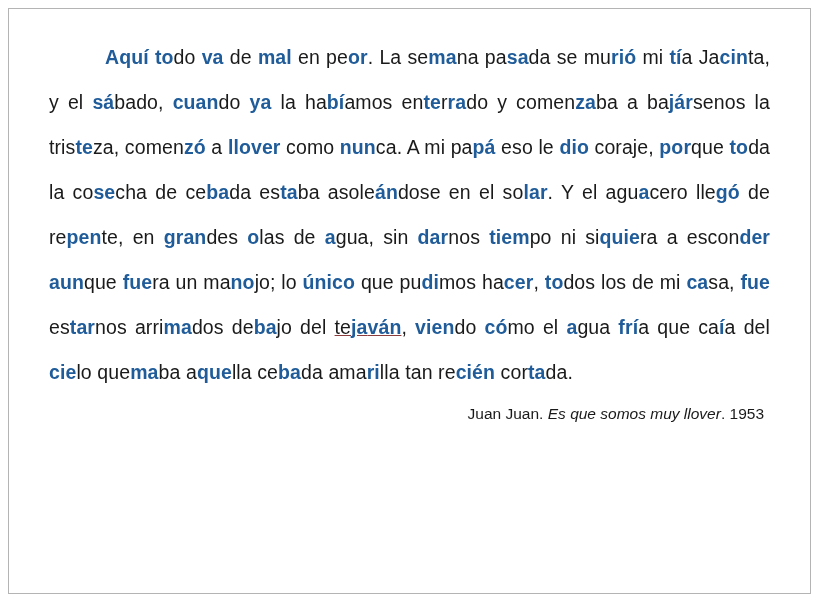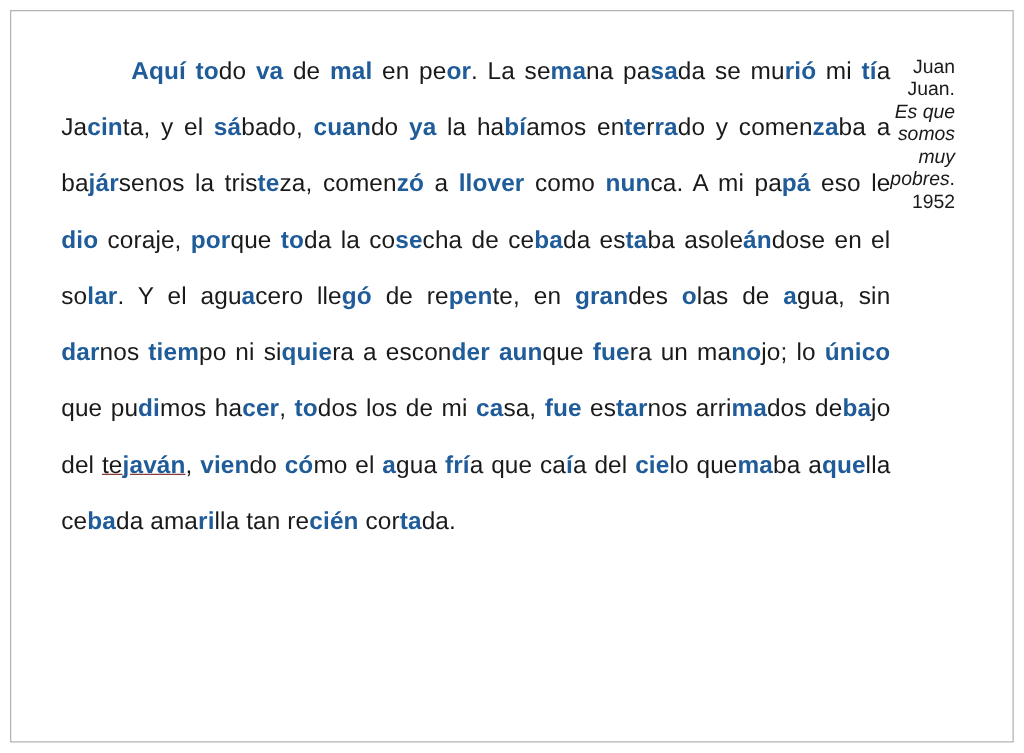--- a/index.html
+++ b/index.html
@@ -20,22 +20,22 @@
     background: #ffffff;
   }
   .frame {
     box-sizing: border-box;
     width: 100%;
     height: 100%;
     border: 1px solid #b4b4b4;
     background: #ffffff;
     padding: 26px 40px 14px 40px;
     display: flex;
-    flex-direction: row;
-    justify-content: space-between;
+    flex-direction: column;
+    justify-content: flex-start;
   }
   .passage {
     font-size: 19.5px;
     line-height: 45px;
     color: #1a1a1a;
     text-align: justify;
     text-justify: inter-word;
     letter-spacing: 0.1px;
   }
   .passage .indent {
@@ -62,17 +62,17 @@
   }
 </style>
 </head>
 <body>
 
 <div class="page">
   <div class="frame">
     <div class="passage"><span class="indent"></span><b>Aquí</b> <b>to</b>do <b>va</b> de <b>mal</b> en pe<b>or</b>. La se<b>ma</b>na pa<b>sa</b>da se mu<b>rió</b> mi <b>tí</b>a Ja<b>cin</b>ta, y el <b>sá</b>bado, <b>cuan</b>do <b>ya</b> la ha<b>bí</b>amos en<b>te</b>r<b>ra</b>do y comen<b>za</b>ba a ba<b>jár</b>senos la tris<b>te</b>za, comen<b>zó</b> a <b>llover</b> como <b>nun</b>ca. A mi pa<b>pá</b> eso le <b>dio</b> coraje, <b>por</b>que <b>to</b>da la co<b>se</b>cha de ce<b>ba</b>da es<b>ta</b>ba asole<b>án</b>dose en el so<b>lar</b>. Y el agu<b>a</b>cero lle<b>gó</b> de re<b>pen</b>te, en <b>gran</b>des <b>o</b>las de <b>a</b>gua, sin <b>dar</b>nos <b>tiem</b>po ni si<b>quie</b>ra a escon<b>der</b> <b>aun</b>que <b>fue</b>ra un ma<b>no</b>jo; lo <b>único</b> que pu<b>di</b>mos ha<b>cer</b>, <b>to</b>dos los de mi <b>ca</b>sa, <b>fue</b> es<b>tar</b>nos arri<b>ma</b>dos de<b>ba</b>jo del <u>te<b>ja</b><b>ván</b></u>, <b>vien</b>do <b>có</b>mo el <b>a</b>gua <b>frí</b>a que ca<b>í</b>a del <b>cie</b>lo que<b>ma</b>ba a<b>que</b>lla ce<b>ba</b>da ama<b>ri</b>lla tan re<b>cién</b> cor<b>ta</b>da.</div>
     <div class="attribution">
       <span>Juan Juan.</span>
-      <span class="work">Es que somos muy pobres</span><span>.</span>
-      <span>1952</span>
+      <span class="work">Es que somos muy llover</span><span>.</span>
+      <span>1953</span>
     </div>
   </div>
 </div>
 
 </body></html>

